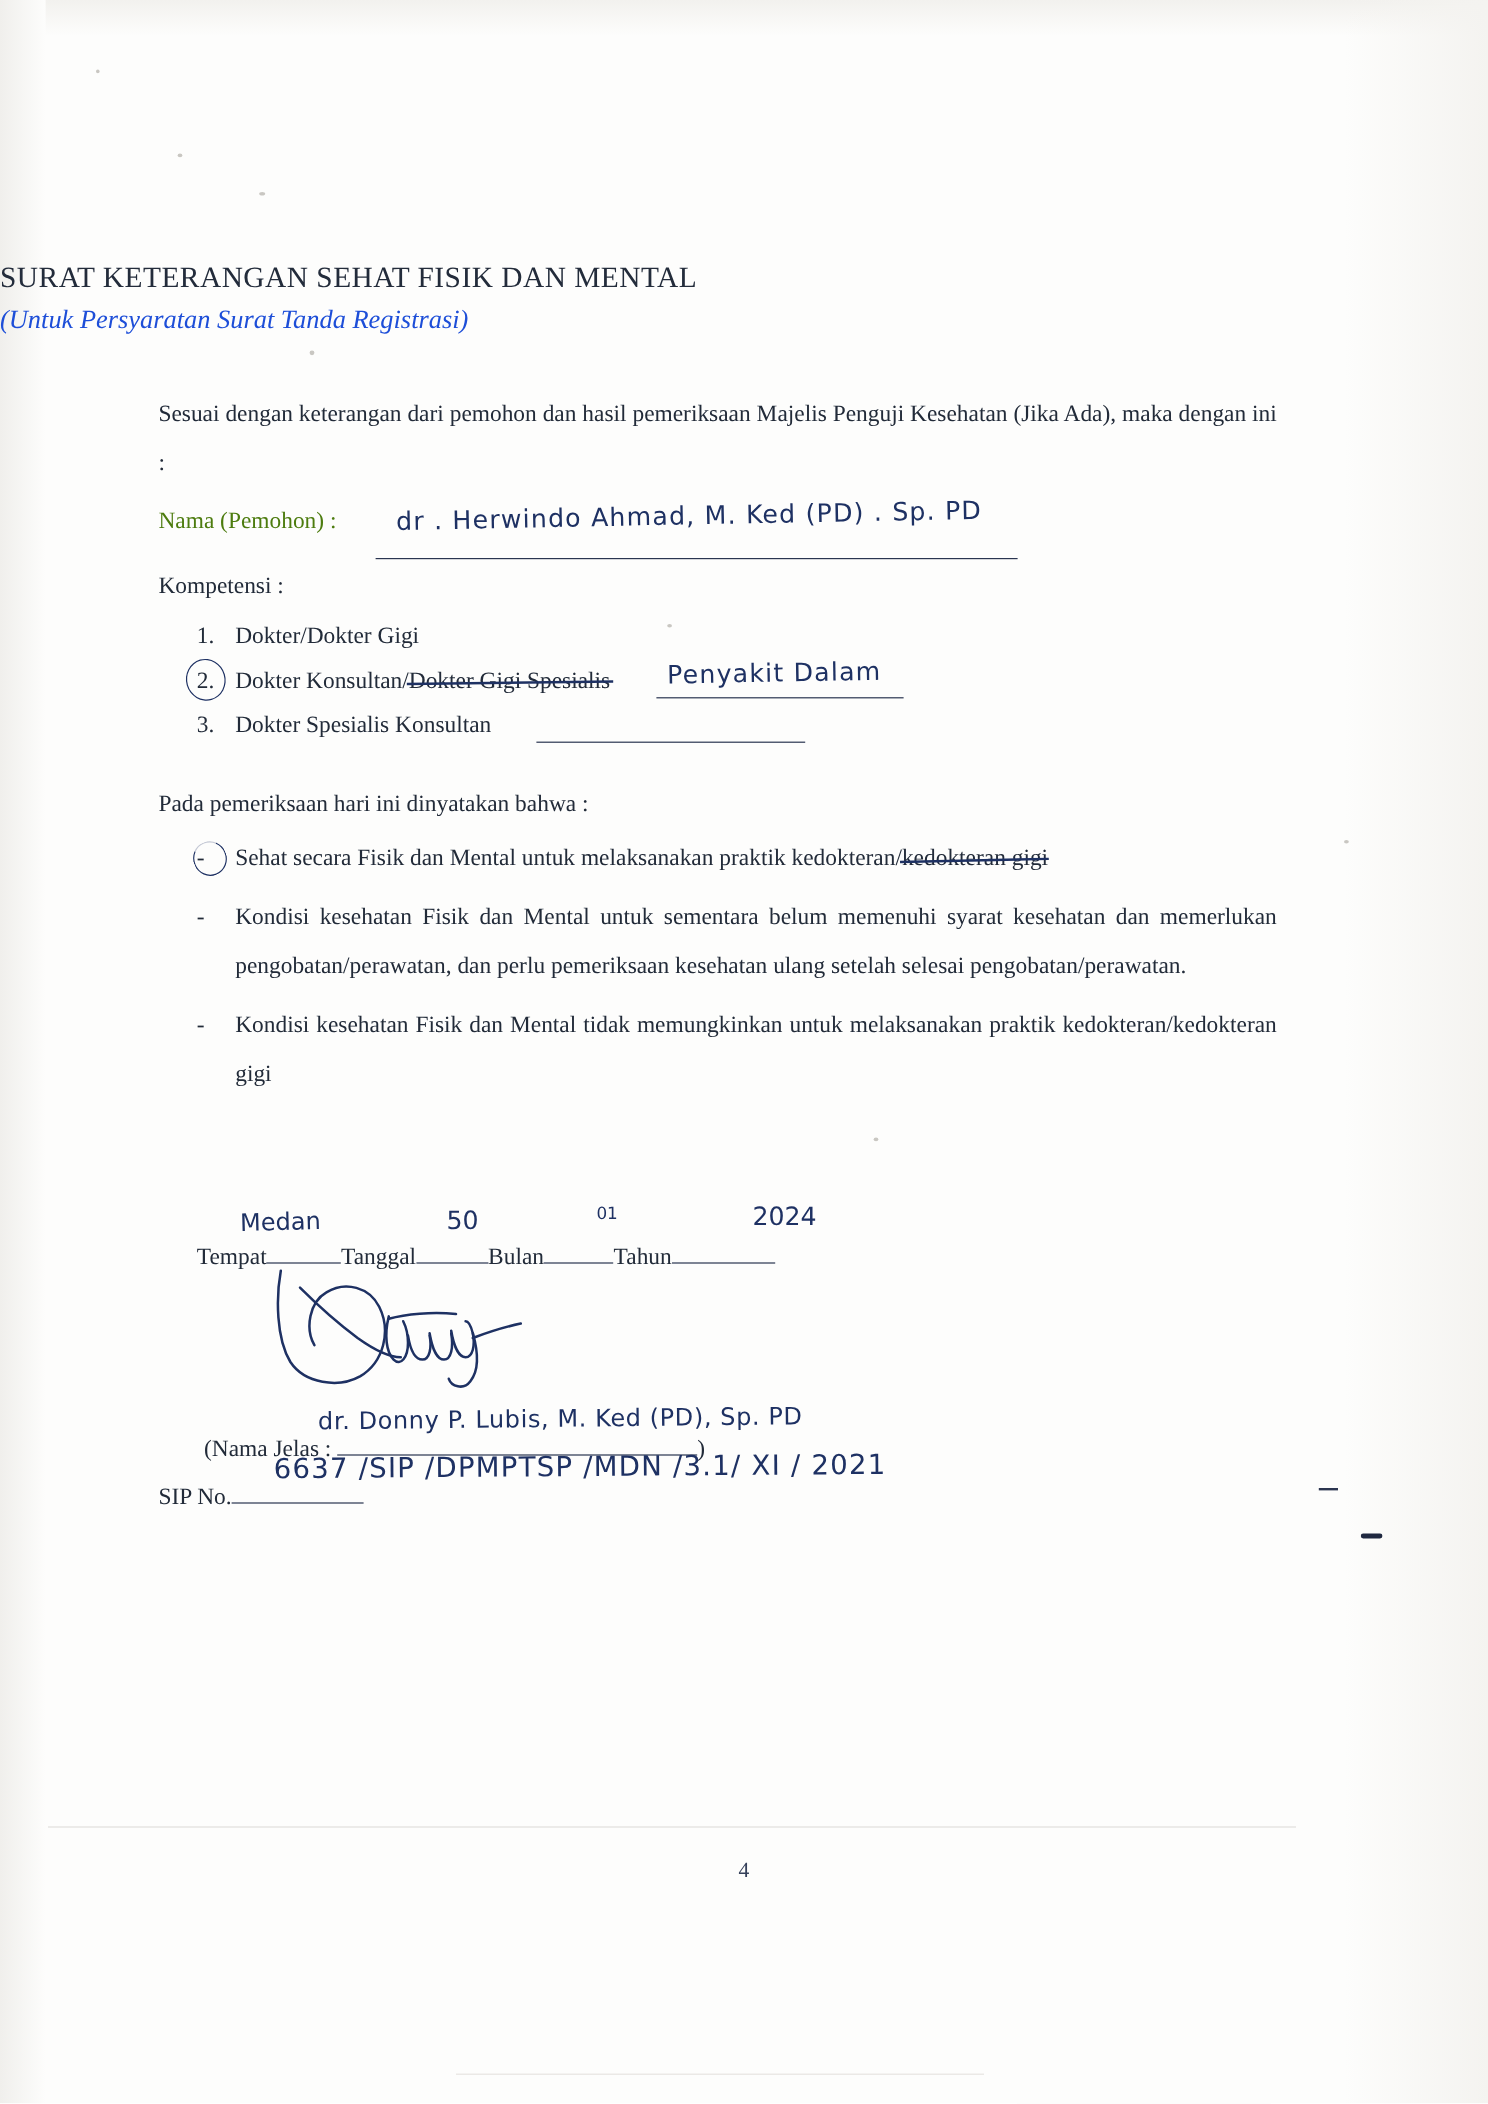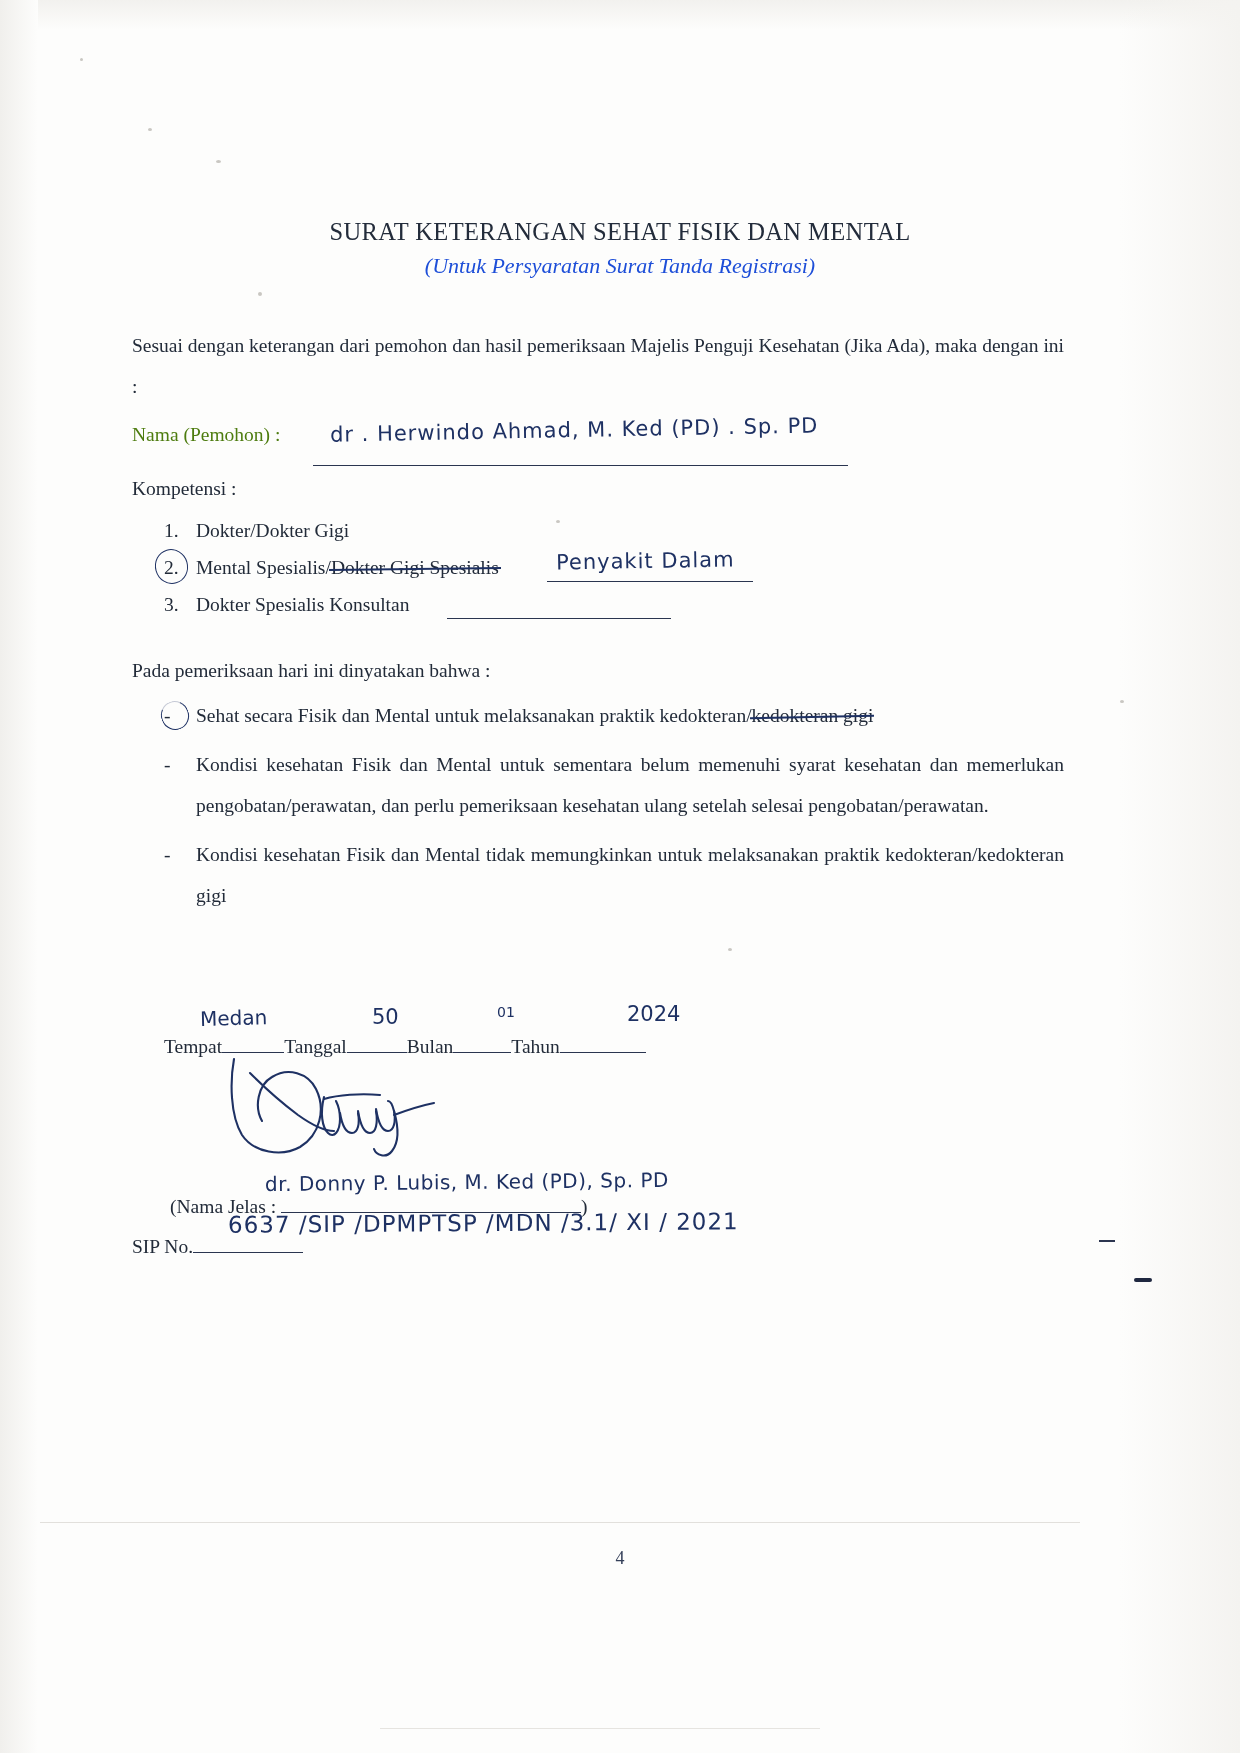--- a/index.html
+++ b/index.html
@@ -58,21 +58,21 @@
     left: 0; top: 0;
     width: 1240px;
     height: 1753px;
   }
 
   .title-block {
     position: absolute;
     left: 0;
     top: 218px;
     width: 1240px;
-    text-align: center;
+    text-align: left;
   }
   .title-main {
     font-size: 24.5px;
     letter-spacing: 0.4px;
     color: #232c3b;
   }
   .title-sub {
     font-size: 22px;
     margin-top: 7px;
     color: #1d4ed8;
@@ -437,21 +437,21 @@
     <div class="komp-list">
 
       <div class="komp-item">
         <span class="komp-num">1.</span>
         <span class="komp-text">Dokter/Dokter Gigi</span>
       </div>
 
       <div class="komp-item">
         <span class="circle-2"></span>
         <span class="komp-num">2.</span>
-        <span class="komp-text"><span>Mental Spesialis/</span><span class="strike">Dokter Gigi Spesialis</span></span>
+        <span class="komp-text"><span>Dokter Konsultan/</span><span class="strike">Dokter Gigi Spesialis</span></span>
         <span class="line-komp2"></span>
         <span class="hand-komp2">Penyakit  Dalam</span>
       </div>
 
       <div class="komp-item">
         <span class="komp-num">3.</span>
         <span class="komp-text">Dokter Spesialis Konsultan</span>
         <span class="line-komp3"></span>
       </div>
 

